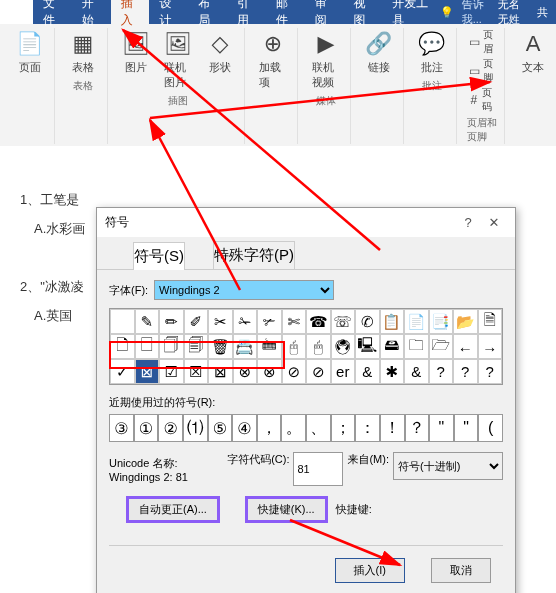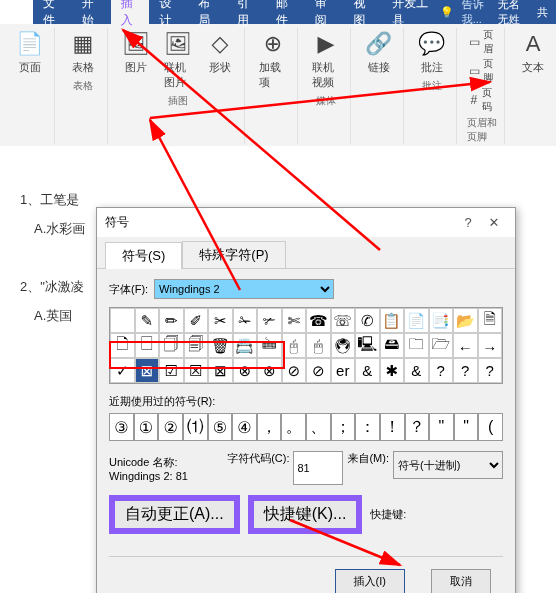--- a/index.html
+++ b/index.html
@@ -1,21 +1,21 @@
 <!DOCTYPE html>
 <html><head>
 <meta charset="utf-8">
 <style>
 * { margin: 0; padding: 0; box-sizing: border-box; font-family: "Microsoft YaHei", sans-serif; }
 body { width: 556px; height: 593px; background: #fff; position: relative; overflow: hidden; }
 
 
 .titlebar { background: #2b579a; height: 24px; display: flex; align-items: center; color: #fff; font-size: 12px; margin-left: 33px; }
 .titlebar .tab { padding: 0 10px; height: 100%; display: flex; align-items: center; cursor: pointer; }
-.titlebar .tab.active { background: #f3f3f3; color: #8b5cf6; }
+.titlebar .tab.active { background: #f3f3f3; color: #c2410c; }
 .titlebar .right { margin-left: auto; display: flex; align-items: center; gap: 8px; padding-right: 8px; font-size: 11px; }
 .titlebar .right .tell { color: #cde0f7; }
 
 
 .ribbon { background: #f3f3f3; border-bottom: 1px solid #d4d4d4; padding: 4px 6px 2px; display: flex; gap: 4px; }
 .rgroup { display: flex; flex-direction: column; align-items: center; border-right: 1px solid #e0e0e0; padding: 0 6px; }
 .rgroup:last-child { border-right: none; }
 .rgroup .icons { display: flex; gap: 6px; align-items: flex-start; }
 .rgroup .lbl { font-size: 10px; color: #666; margin-top: 2px; }
 .big-btn { display: flex; flex-direction: column; align-items: center; gap: 2px; font-size: 11px; color: #444; cursor: pointer; padding: 2px 4px; }
@@ -29,38 +29,38 @@
 
 
 .doc { position: absolute; left: 0; top: 146px; right: 0; bottom: 0; background: #fff; padding: 40px 20px; font-size: 13px; color: #333; line-height: 2.2; }
 
 
 .dialog { position: absolute; left: 96px; top: 207px; width: 420px; background: #f0f0f0; border: 1px solid #999; box-shadow: 2px 2px 8px rgba(0,0,0,0.3); font-size: 11px; }
 .dlg-title { display: flex; align-items: center; padding: 6px 8px; background: #fff; }
 .dlg-title .txt { flex: 1; font-size: 12px; }
 .dlg-title .btn { width: 26px; text-align: center; color: #555; cursor: pointer; font-size: 13px; }
 .dlg-tabs { display: flex; border-bottom: 1px solid #ccc; background: #f0f0f0; padding: 4px 8px 0; gap: 0; }
-.dlg-tabs .tab { padding: 4px 16px; border: 1px solid #ccc; border-bottom: none; background: #f0f0f0; font-size: 13px; cursor: pointer; }
+.dlg-tabs .tab { padding: 4px 0; border: 1px solid #ccc; border-bottom: none; background: #f0f0f0; font-size: 15px; cursor: pointer; margin-left: 28px; }
 .dlg-tabs .tab.active { background: #fff; position: relative; top: 1px; }
 .dlg-body { background: #f0f0f0; padding: 10px 12px; }
 .font-row { display: flex; align-items: center; gap: 6px; margin-bottom: 8px; }
 .font-row select { flex: 0 0 180px; height: 20px; font-size: 11px; border: 1px solid #999; background: #7dd3fc; }
 .sym-grid { border: 1px solid #999; background: #fff; }
 .sym-grid .row { display: flex; }
 .sym-grid .cell { width: 25px; height: 25px; border: 1px solid #ccc; display: flex; align-items: center; justify-content: center; font-size: 15px; font-family: "Wingdings 2", sans-serif; cursor: pointer; background: #fff; }
 .sym-grid .cell.sel { background: #2b579a; color: #fff; }
 .red-box { position: absolute; border: 2px solid red; pointer-events: none; }
 .recent-lbl { margin: 10px 0 4px; }
 .recent-row { display: flex; }
 .recent-row .rcell { width: 32px; height: 28px; border: 1px solid #999; display: flex; align-items: center; justify-content: center; font-size: 16px; background: #fff; cursor: pointer; }
 .uni-row { margin-top: 10px; display: flex; align-items: center; gap: 6px; flex-wrap: wrap; }
 .uni-row input { width: 50px; height: 20px; border: 1px solid #999; padding: 16px 3px; font-size: 11px; }
 .uni-row select { height: 28px; border: 1px solid #999; font-size: 11px; flex: 1; }
 .btn-row { margin-top: 10px; display: flex; gap: 8px; align-items: center; }
-.dlg-btn { padding: 3px 10px; border: 6px solid #8b5cf6; background: #e8e8e8; font-size: 16px; cursor: pointer; }
+.dlg-btn { padding: 3px 10px; border: 3px solid #8b5cf6; background: #e8e8e8; font-size: 11px; cursor: pointer; margin-left: 17px; }
 .dlg-footer { display: flex; justify-content: flex-end; gap: 26px; padding: 12px; border-top: 1px solid #ccc; margin-top: 22px; }
 .dlg-footer .fbtn { padding: 4px 18px; border: 1px solid #999; background: #e8e8e8; font-size: 11px; cursor: pointer; }
 .dlg-footer .fbtn.primary { border: 1px solid #2b579a; }
 
 
 svg.arrows { position: absolute; left: 0; top: 0; pointer-events: none; }
 </style>
 </head>
 <body>
 

